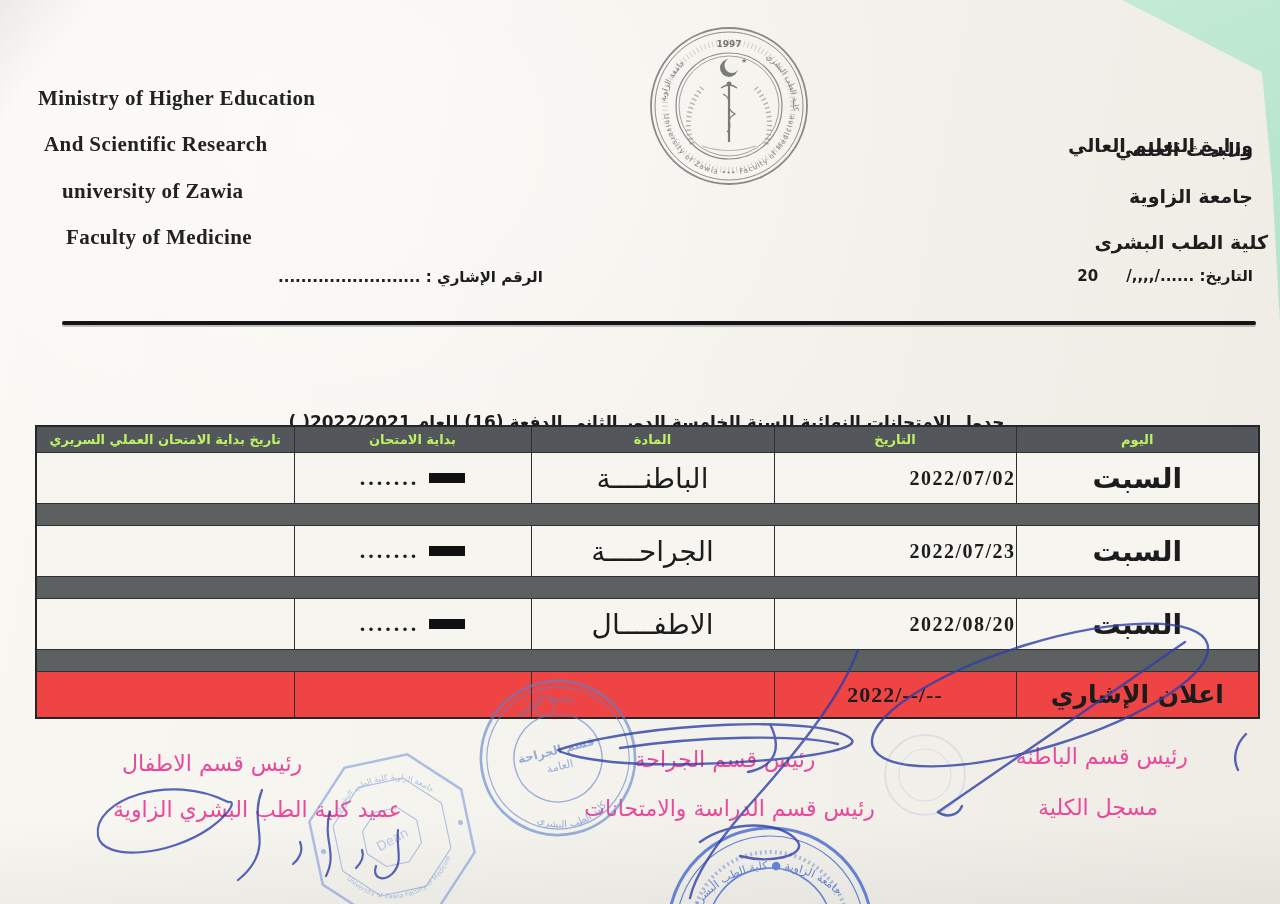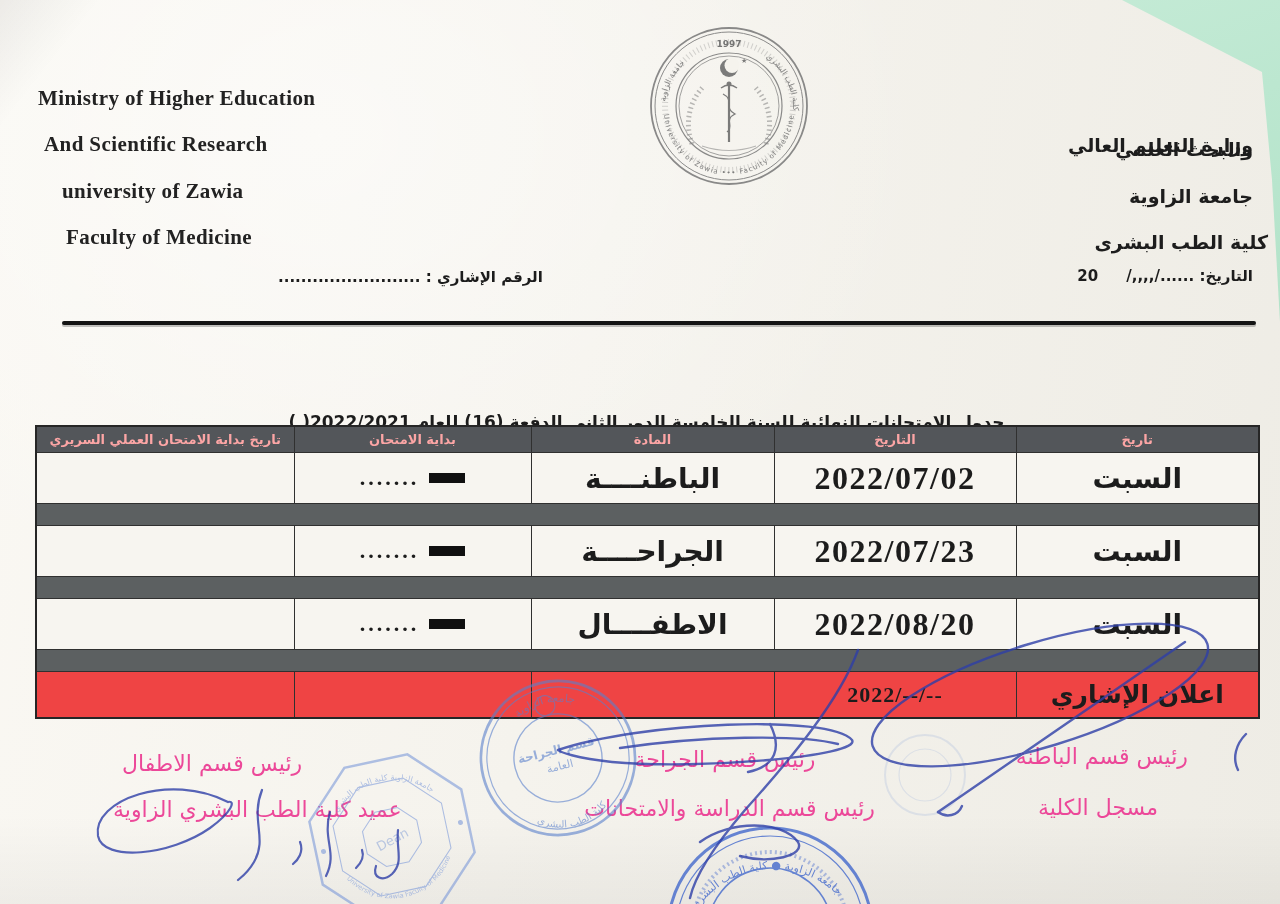--- a/index.html
+++ b/index.html
@@ -36,27 +36,27 @@
   .a3{position:absolute;right:12px;top:231px;white-space:nowrap;}
   .refline{position:absolute;left:278px;top:268px;z-index:10;direction:rtl;font-weight:bold;font-size:15px;white-space:nowrap;}
   .dateline{position:absolute;right:27px;top:267px;z-index:10;direction:rtl;font-weight:bold;font-size:15px;white-space:nowrap;}
   .dateline .y20{margin-right:28px;}
   .rule{position:absolute;left:62px;top:321px;width:1194px;height:4px;background:#141414;border-radius:2px;z-index:10;box-shadow:0 2px 0 rgba(20,20,20,.25);}
   .doc-title{position:absolute;left:35px;top:383px;width:1223px;text-align:center;direction:rtl;font-weight:bold;font-size:17px;z-index:10;margin-top:29px;}
   
   table.sched{position:absolute;left:35px;top:425px;width:1223px;border-collapse:collapse;direction:rtl;table-layout:fixed;z-index:10;}
   .sched th,.sched td{border:1px solid #303030;padding:0;text-align:center;vertical-align:middle;overflow:hidden;}
   .sched{border:2px solid #262626;}
-  .sched th{background:#53565a;color:#fca5a5;font-size:13px;font-weight:bold;height:25px;}
+  .sched th{background:#53565a;color:#bef264;font-size:13px;font-weight:bold;height:25px;}
   tr.data td{background:#f7f5f0;height:50px;}
   tr.sep td{background:#5c6061;height:21px;}
   td.day{font-size:28px;font-weight:bold;}
-  td.date{font-size:32px;font-weight:bold;font-family:"Liberation Serif",serif;letter-spacing:1.5px;}
+  td.date{font-size:20px;font-weight:bold;font-family:"Liberation Serif",serif;letter-spacing:1.5px;text-align:right;}
   td.date span{direction:ltr;unicode-bidi:bidi-override;}
-  td.subject{font-size:28px;font-weight:bold;margin-top:12px;}
+  td.subject{font-size:28px;font-weight:normal;margin-top:12px;}
   td.start{direction:ltr;}
   .dots{font-family:"Liberation Serif",serif;font-size:22px;font-weight:bold;letter-spacing:3px;}
   .bar{display:inline-block;width:36px;height:10px;background:#101010;margin-left:10px;vertical-align:2px;}
   tr.result td{background:#ef4444;height:45px;}
   td.res-label{font-size:25px;font-weight:bold;}
   td.res-date{font-size:22px;font-weight:bold;font-family:"Liberation Serif",serif;letter-spacing:1px;}
   td.res-date span{direction:ltr;unicode-bidi:bidi-override;}
   
   .sig{position:absolute;z-index:12;direction:rtl;font-weight:normal;font-size:22px;white-space:nowrap;color:#ec4899;}
   
@@ -133,21 +133,21 @@
   <table class="sched">
     <colgroup>
       <col style="width:243px">
         <col style="width:242px">
         <col style="width:243px">
         <col style="width:237px">
         <col style="width:258px">
     </colgroup>
     <tbody>
         <tr>
-      <th>تاريخ</th>
+      <th>اليوم</th>
       <th>التاريخ</th>
       <th>المادة</th>
       <th>بداية الامتحان</th>
       <th>تاريخ بداية الامتحان العملي السريري</th>
     </tr>
     <tr class="data">
       <td class="day">السبت</td>
       <td class="date"><span>2022/07/02</span></td>
       <td class="subject">الباطنــــة</td>
       <td class="start"><span class="dots">.......</span><span class="bar"></span></td>

